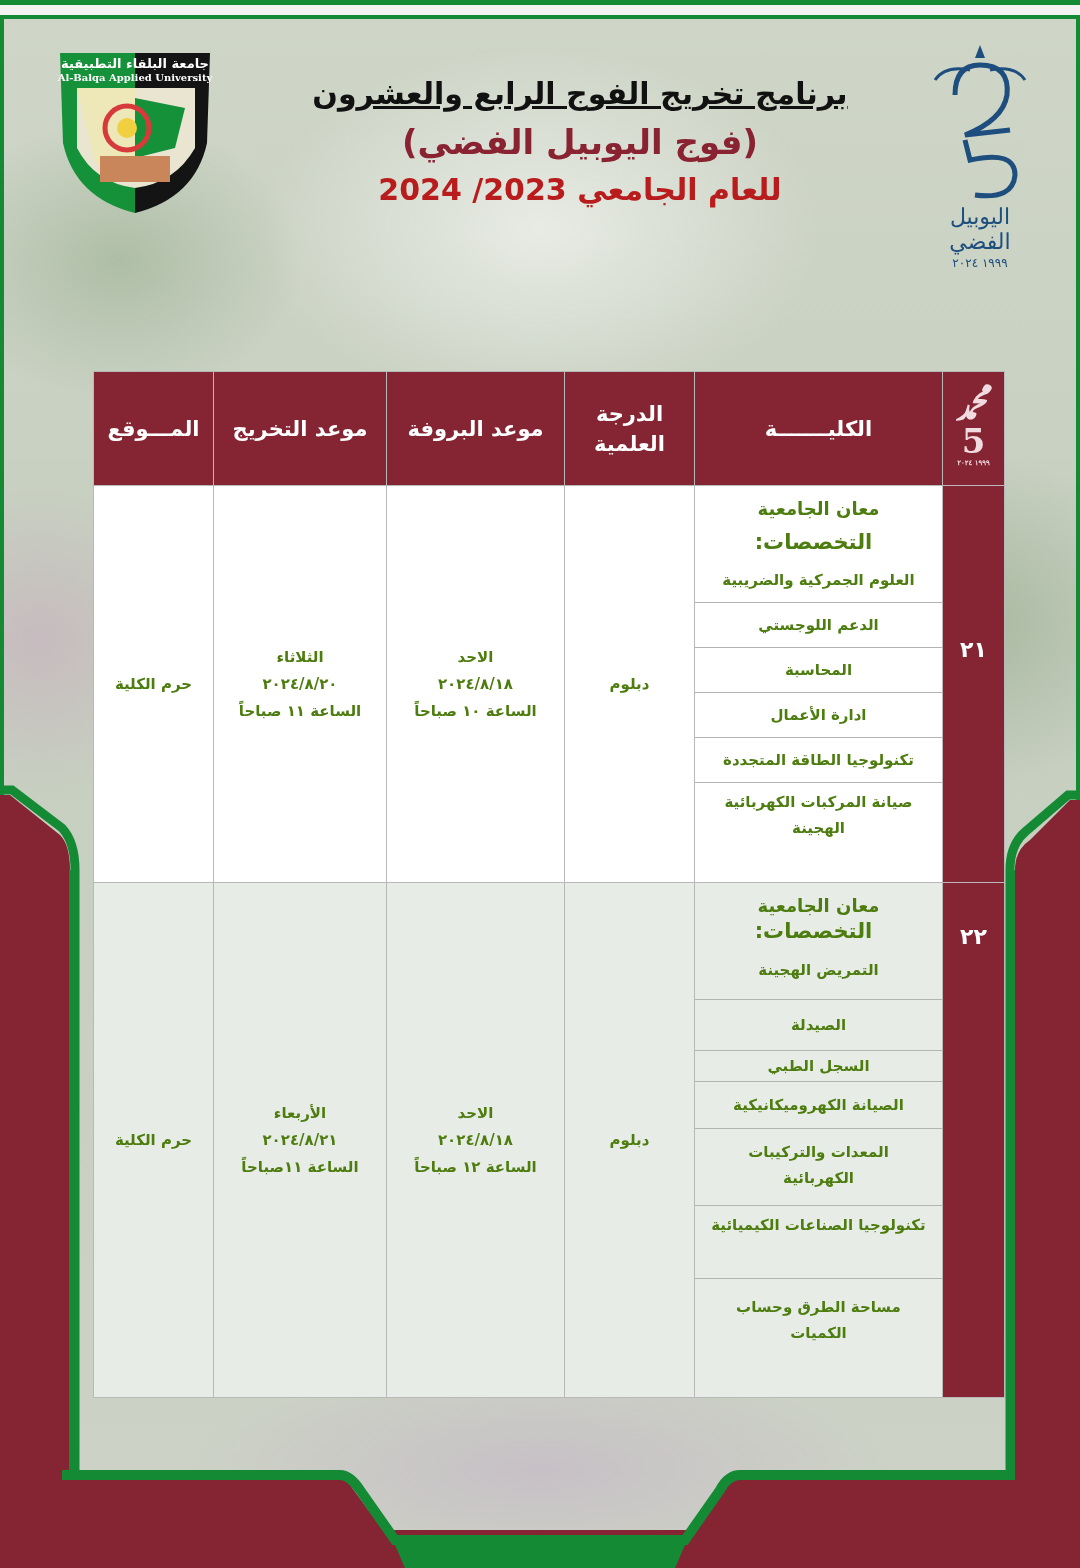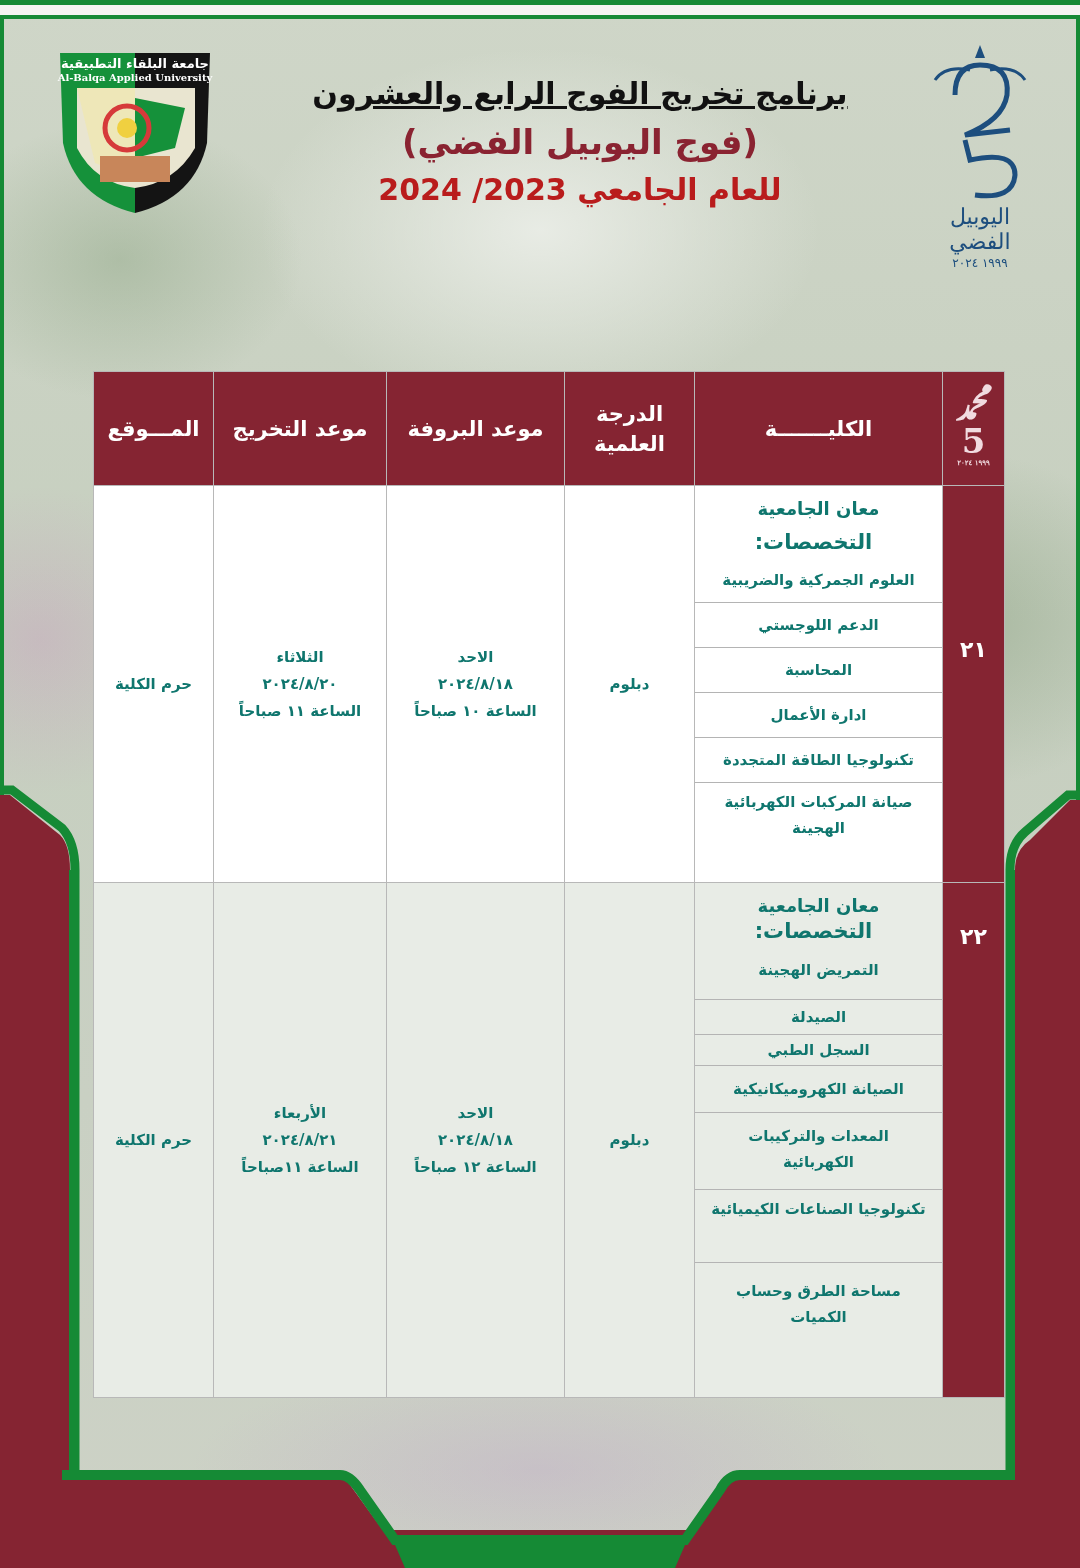--- a/index.html
+++ b/index.html
@@ -26,21 +26,21 @@
   .logo-right .jub-years { font-size:12px; letter-spacing:2px; margin-top:2px; }
 
   .title-block { position:absolute; left:300px; top:72px; width:560px; text-align:center; direction:rtl; }
   .t1 { font-size:30px; font-weight:bold; color:#111; line-height:44px;text-decoration:underline; }
   .t2 { font-size:34px; font-weight:bold; color:#8a2331; line-height:52px; }
   .t3 { font-size:30px; font-weight:bold; color:#b91c1c; line-height:44px; }
 
   table.sched { position:absolute; left:93px; top:371px; width:911px; border-collapse:collapse; direction:rtl; table-layout:fixed; }
   table.sched th, table.sched td { border:1px solid #b8b8b8; text-align:center; vertical-align:middle; padding:0; }
   table.sched th { background:#852432; color:#fff; font-size:21px; font-weight:bold; height:113px; line-height:30px; }
-  table.sched td { font-size:15px; font-weight:bold; color:#0f766e; line-height:27px; }
+  table.sched td { font-size:15px; font-weight:bold; color:#4d7c0f; line-height:27px; }
   tr.r1 td { background:#ffffff; }
   tr.r2 td { background:#e8ece6; }
   td.num { background:#852432 !important; color:#fff !important; font-size:22px !important; vertical-align:top !important; padding-top:150px !important; }
   tr.r2 td.num { padding-top:40px !important; }
   .th-logo { color:#f1dbe0; font-family:"DejaVu Serif", serif; font-size:34px; line-height:34px; }
   .th-logo small { display:block; font-size:7px; line-height:10px; }
   .college-cell { vertical-align:top !important; padding:0 !important; }
   .college-name { font-size:18px; padding-top:10px; line-height:26px; }
   .spec-title { text-align:center; font-size:21px; padding:8px 10px 4px 0; line-height:24px; }
   .spec { border-top:1px solid #b4b4b4; font-size:15px; line-height:26px; padding:9px 6px; }
@@ -154,21 +154,21 @@
       </td>
       <td>حرم الكلية</td>
     </tr>
 
     <tr class="r2" style="height:515px">
       <td class="num">٢٢</td>
       <td class="college-cell">
         <div class="college-name">معان الجامعية</div>
         <div class="spec-title" style="padding-top:0">التخصصات:</div>
         <div class="spec first" style="padding:10px 6px 16px">التمريض الهجينة</div>
-        <div class="spec" style="padding:4px 6px">الصيدلة</div>
+        <div class="spec" style="padding:12px 6px">الصيدلة</div>
         <div class="spec" style="padding:2px 6px">السجل الطبي</div>
         <div class="spec" style="padding:10px 6px">الصيانة الكهروميكانيكية</div>
         <div class="spec" style="padding:10px 40px 14px">المعدات والتركيبات الكهربائية</div>
         <div class="spec" style="padding:6px 6px 40px">تكنولوجيا الصناعات الكيميائية</div>
         <div class="spec" style="padding:15px 40px 14px">مساحة الطرق وحساب الكميات</div>
       </td>
       <td>دبلوم</td>
       <td class="stack">
         <span>الاحد</span>
         <span>٢٠٢٤/٨/١٨</span>

